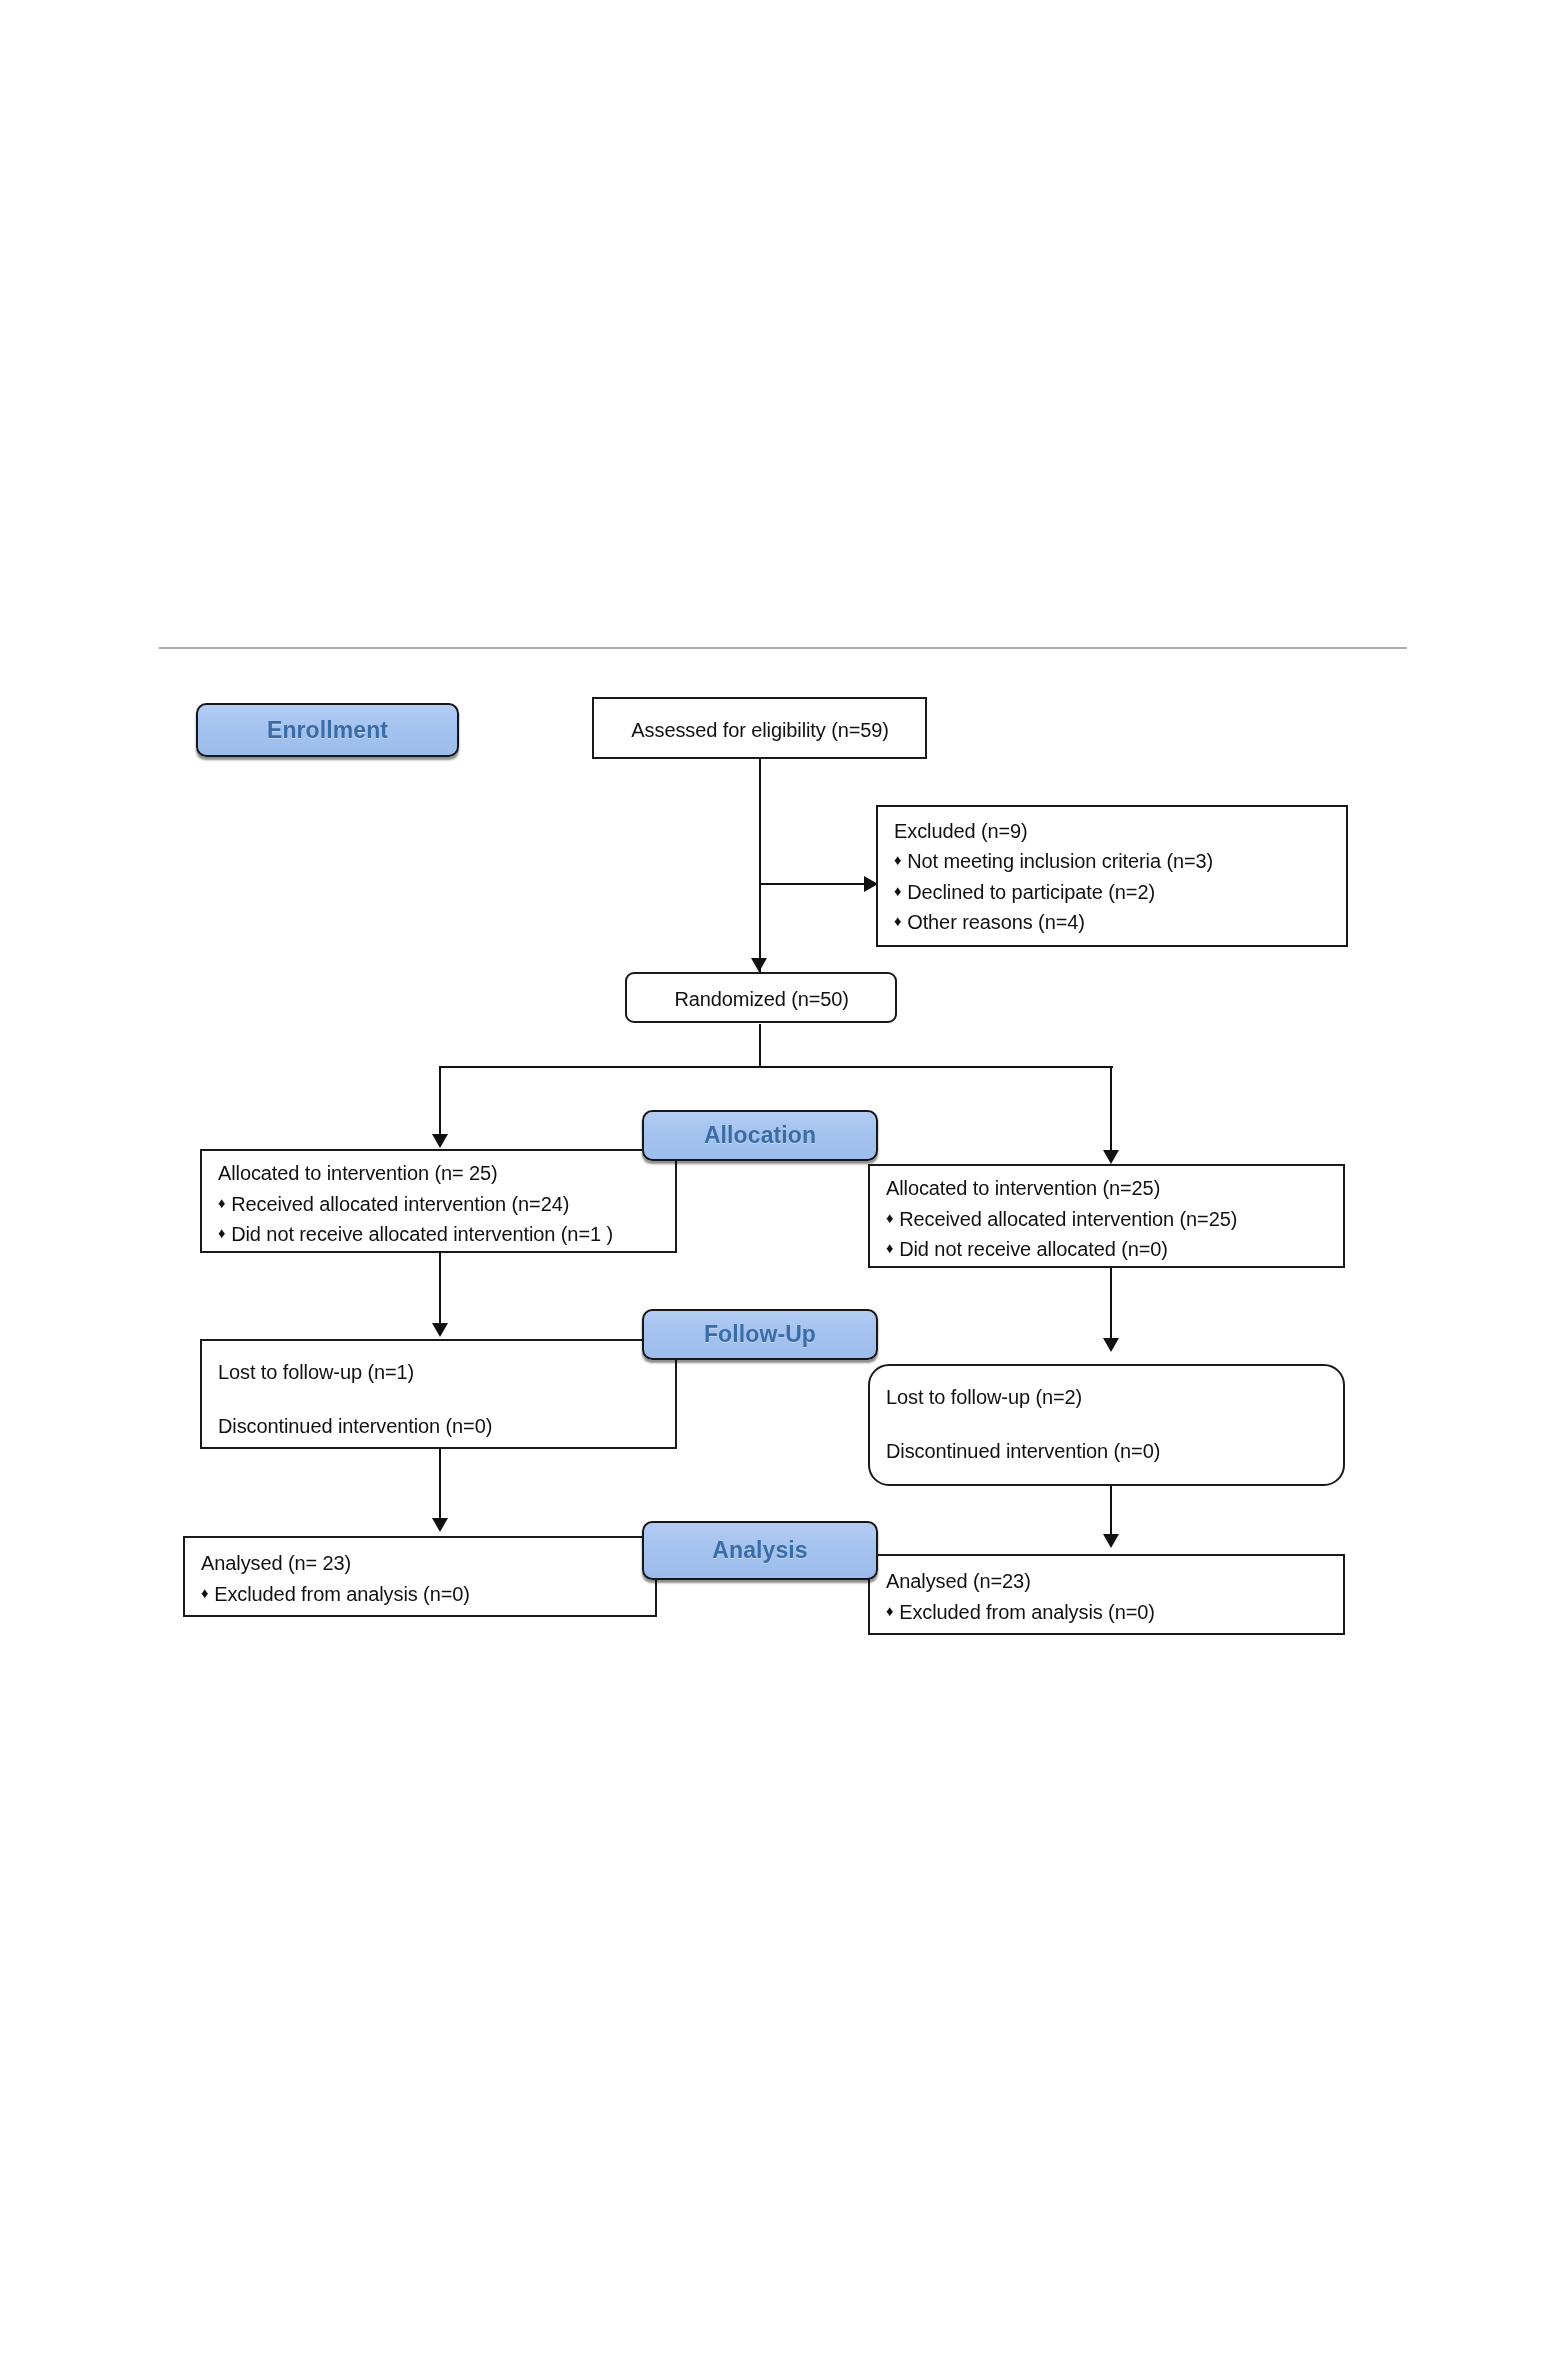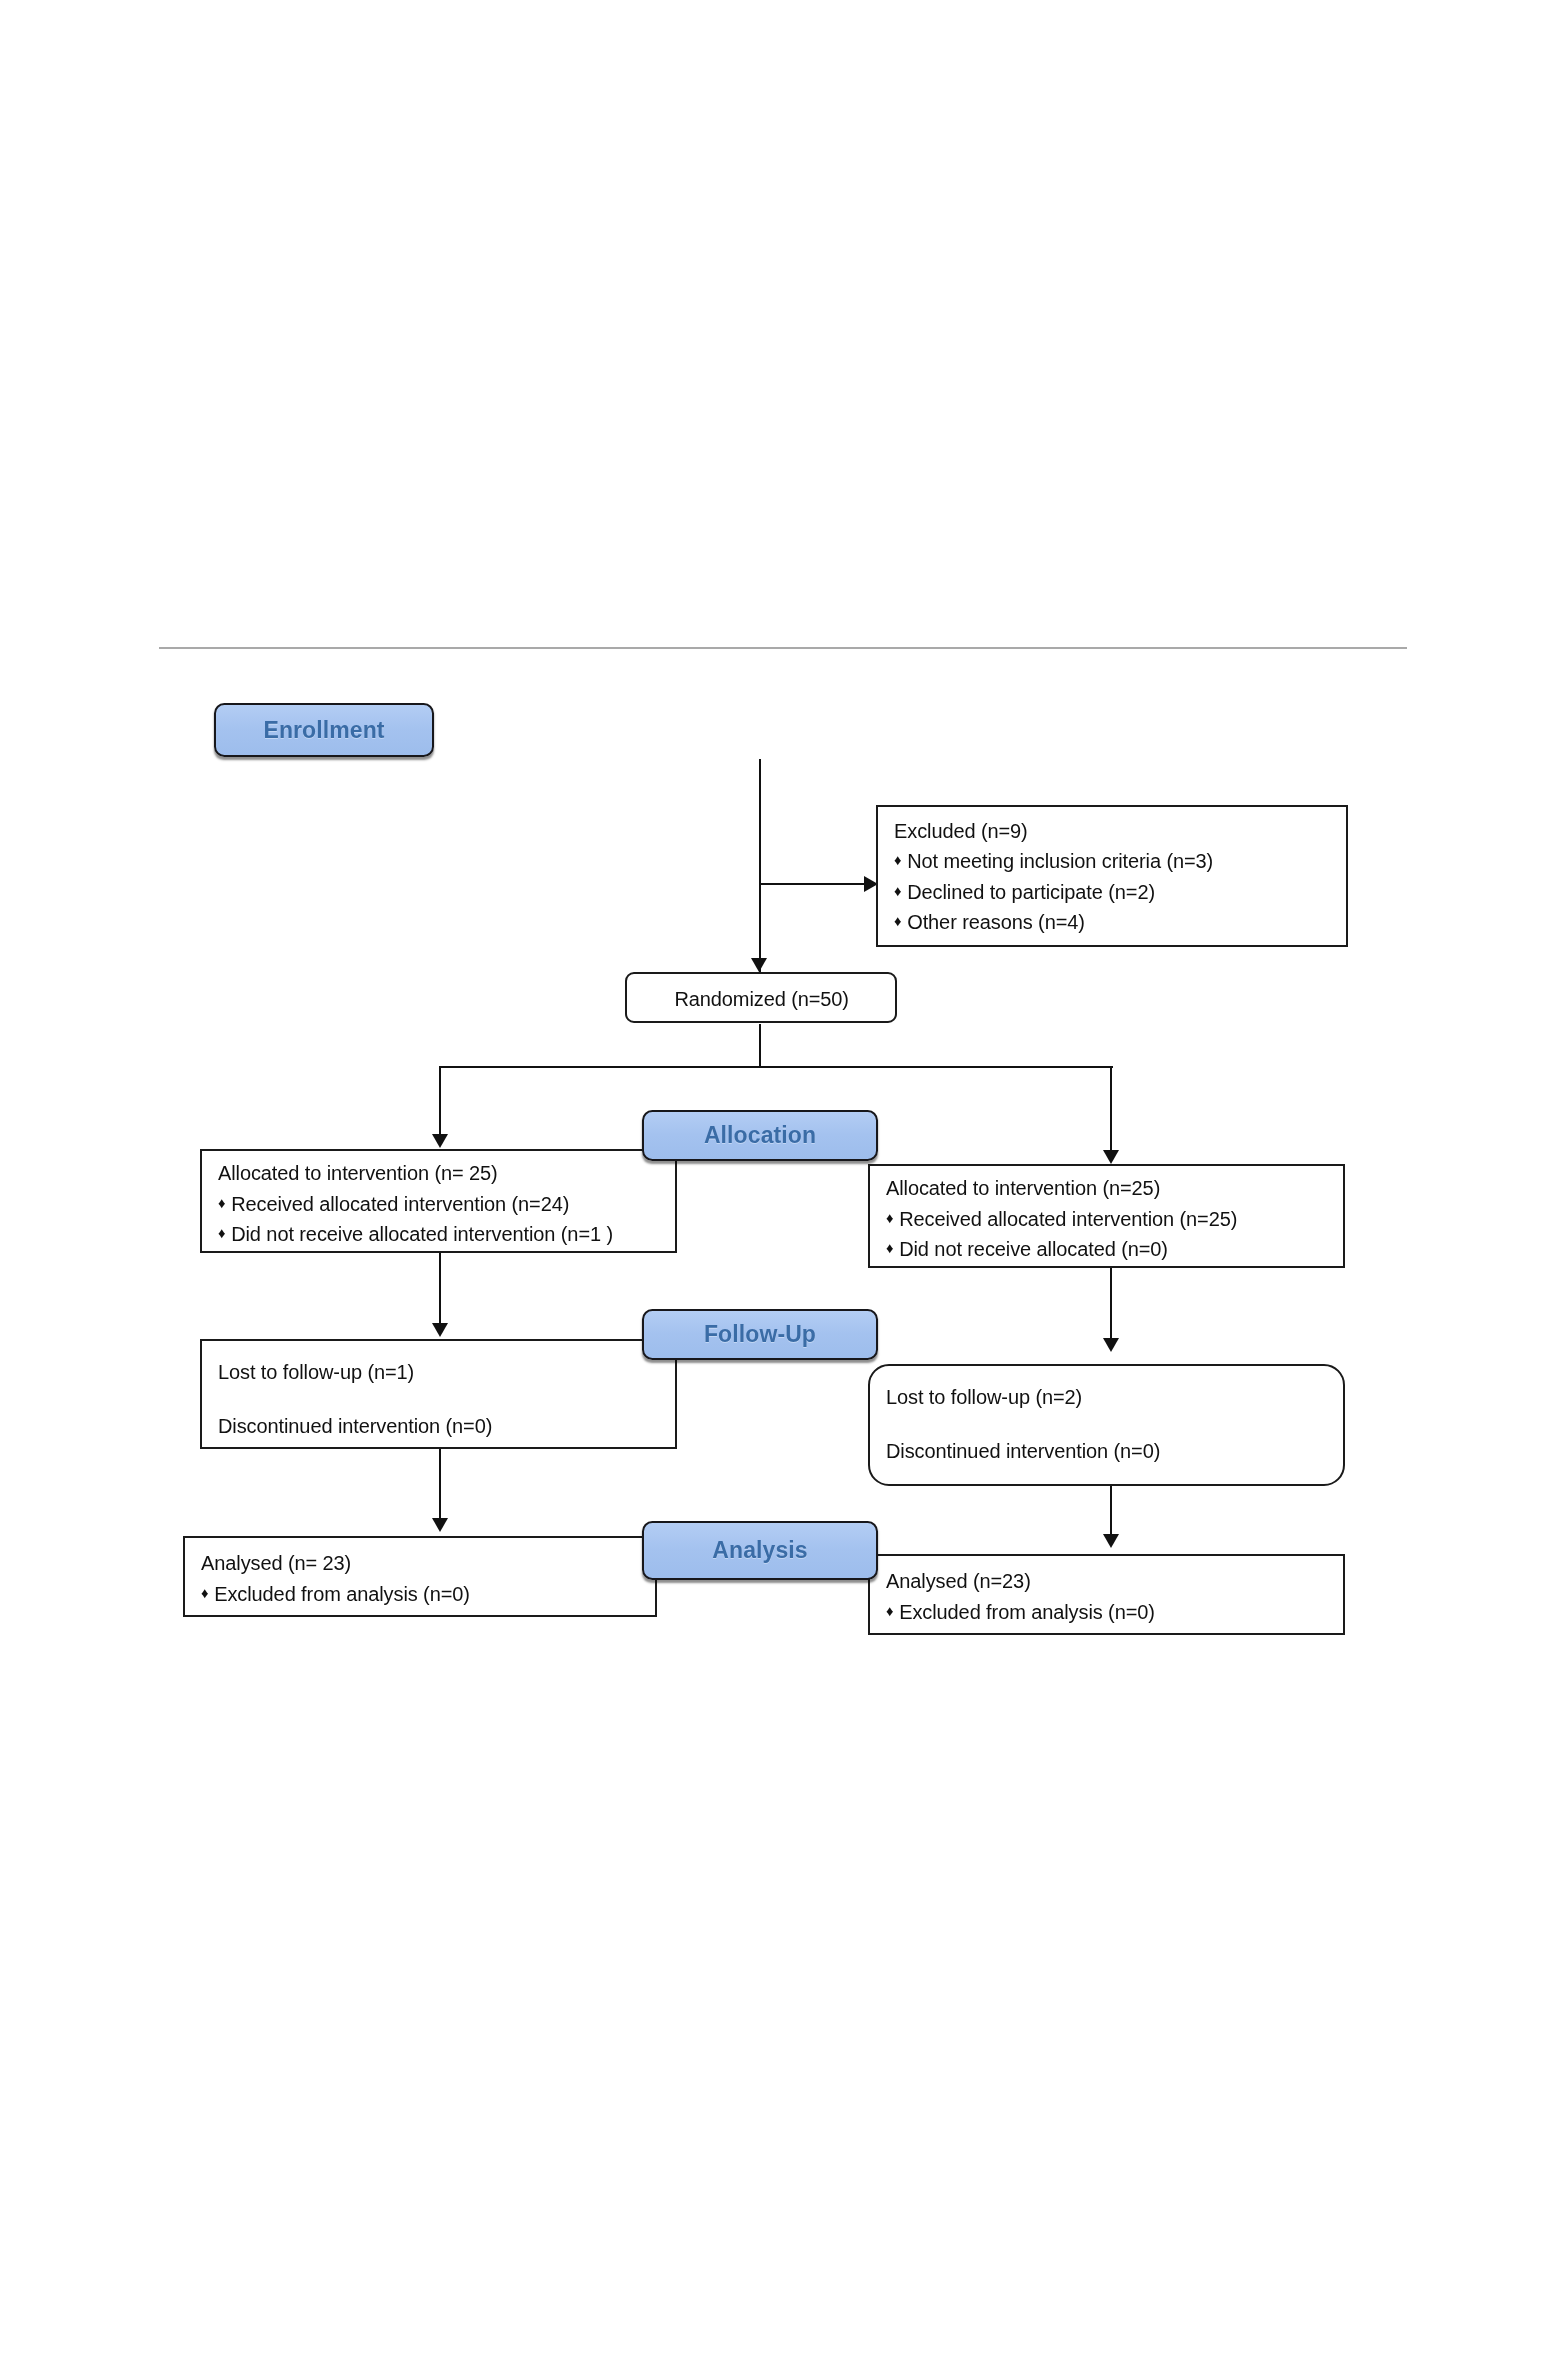--- a/index.html
+++ b/index.html
@@ -120,24 +120,29 @@
     z-index: 3;
   }
 </style>
 </head>
 <body>
 
 <div id="stage">
 
   <div class="hrule"></div>
 
-  <div class="badge" style="left:214px; top:703px; width:220px; height:54px;">
+  <div class="badge" style="left:196px; top:703px; width:263px; height:54px;">
     <span class="badge-label">Enrollment</span>
   </div>
 
+  <div class="fbox" style="left:592px; top:697px; width:335px; height:62px;">
+    <div class="fbox-inner" style="padding-top:16px;">
+      <div class="fbox-line centered">Assessed for eligibility (n=59)</div>
+    </div>
+  </div>
 
   <div class="vline" style="left:759px; top:759px; height:242px;"></div>
 
   <div class="hline" style="left:759px; top:883px; width:114px;"></div>
   <div class="arrow-right" style="left:864px; top:876px;"></div>
 
   <div class="arrow-down" style="left:751px; top:958px;"></div>
 
   <div class="fbox" style="left:876px; top:805px; width:472px; height:142px;">
     <div class="fbox-inner" style="padding-top:8.8px;">

